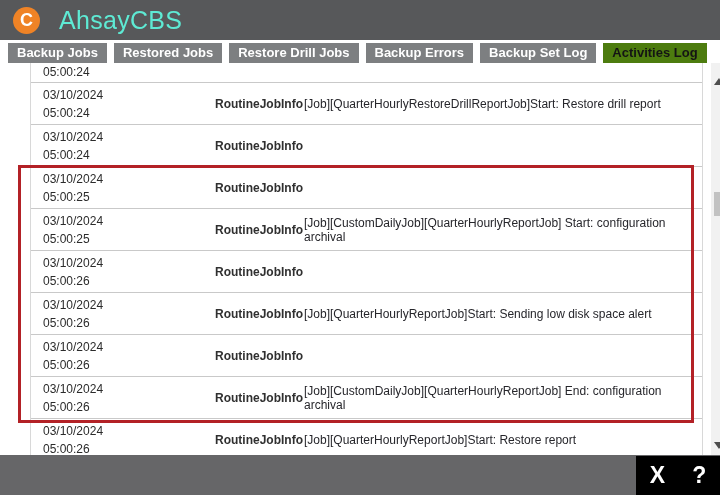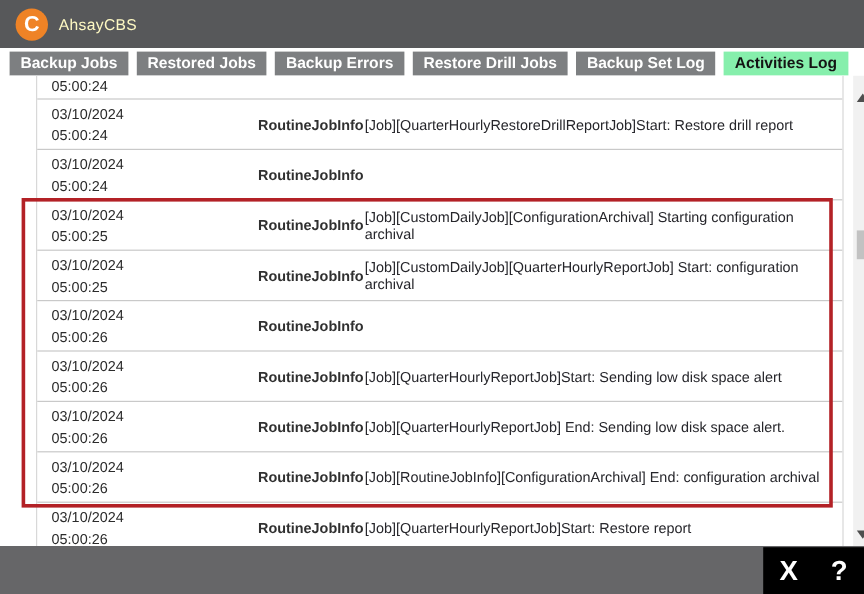--- a/index.html
+++ b/index.html
@@ -6,27 +6,27 @@
   .window {
     position:relative; width:720px; height:495px; overflow:hidden;
     background:#ffffff; font-family:"Liberation Sans", sans-serif;
   }
   
   .header { position:absolute; top:0; left:0; width:720px; height:40px;
     background:#57585a; display:flex; align-items:center; padding-left:13px; box-sizing:border-box; }
   .logo { width:27px; height:27px; border-radius:50%; background:#ef8326;
     color:#fff; font-weight:bold; font-size:18px; display:flex;
     align-items:center; justify-content:center; flex:0 0 auto; }
-  .app-title { color:#fef9c3; font-size:13px; margin-left:9px; letter-spacing:0.3px; }
+  .app-title { color:#5eead4; font-size:25px; margin-left:19px; letter-spacing:0.3px; }
 
   
   .tabbar { position:absolute; top:43px; left:8px; right:0; height:20px; display:flex; }
   .tab { background:#7d7f81; color:#ffffff; font-size:13px; font-weight:bold;
     line-height:20px; padding:0 9px; margin-right:7px; white-space:nowrap; cursor:pointer; }
-  .tab.active { background:#86efac; color:#141414; }
+  .tab.active { background:#4d7c0f; color:#141414; }
 
   
   .content { position:absolute; top:63px; left:8px; width:720px; height:392px;
     overflow:hidden; background:#fff; }
   .vline { position:absolute; top:0; bottom:0; width:1px; background:#d8d8d8; }
   .vline.left { left:22px; }
   .vline.right { left:694px; }
   .rows { position:absolute; top:0; left:0; width:720px; }
   .row { margin-left:23px; width:671px; height:42px; box-sizing:border-box;
     border-bottom:1px solid #c9c9c9; display:flex; align-items:center;
@@ -61,22 +61,22 @@
 <div class="window">
 
   <div class="header">
     <div class="logo">C</div>
     <div class="app-title">AhsayCBS</div>
   </div>
 
   <div class="tabbar">
       <div class="tab">Backup Jobs</div>
       <div class="tab">Restored Jobs</div>
+      <div class="tab">Restore Drill Jobs</div>
       <div class="tab">Backup Errors</div>
-      <div class="tab">Restore Drill Jobs</div>
       <div class="tab">Backup Set Log</div>
       <div class="tab active">Activities Log</div>
     </div>
 
   <div class="content">
     <div class="rows">
       <div class="row partial">
         <div class="c-dt">05:00:24</div>
       </div>
 
@@ -96,21 +96,20 @@
     </div>
     <div class="c-type type">RoutineJobInfo</div>
   </div>
 
   <div class="row">
     <div class="c-dt">
       <div class="date">03/10/2024</div>
       <div class="time">05:00:25</div>
     </div>
     <div class="c-type type">RoutineJobInfo</div>
-    <div class="c-msg msg">[Job][CustomDailyJob][ConfigurationArchival] Starting configuration archival</div>
   </div>
 
   <div class="row">
     <div class="c-dt">
       <div class="date">03/10/2024</div>
       <div class="time">05:00:25</div>
     </div>
     <div class="c-type type">RoutineJobInfo</div>
     <div class="c-msg msg">[Job][CustomDailyJob][QuarterHourlyReportJob] Start: configuration archival</div>
   </div>
@@ -131,30 +130,29 @@
     <div class="c-type type">RoutineJobInfo</div>
     <div class="c-msg msg">[Job][QuarterHourlyReportJob]Start: Sending low disk space alert</div>
   </div>
 
   <div class="row">
     <div class="c-dt">
       <div class="date">03/10/2024</div>
       <div class="time">05:00:26</div>
     </div>
     <div class="c-type type">RoutineJobInfo</div>
-    <div class="c-msg msg">[Job][QuarterHourlyReportJob] End: Sending low disk space alert.</div>
   </div>
 
   <div class="row">
     <div class="c-dt">
       <div class="date">03/10/2024</div>
       <div class="time">05:00:26</div>
     </div>
     <div class="c-type type">RoutineJobInfo</div>
-    <div class="c-msg msg">[Job][RoutineJobInfo][ConfigurationArchival] End: configuration archival</div>
+    <div class="c-msg msg">[Job][CustomDailyJob][QuarterHourlyReportJob] End: configuration archival</div>
   </div>
 
   <div class="row">
     <div class="c-dt">
       <div class="date">03/10/2024</div>
       <div class="time">05:00:26</div>
     </div>
     <div class="c-type type">RoutineJobInfo</div>
     <div class="c-msg msg">[Job][QuarterHourlyReportJob]Start: Restore report</div>
   </div>

